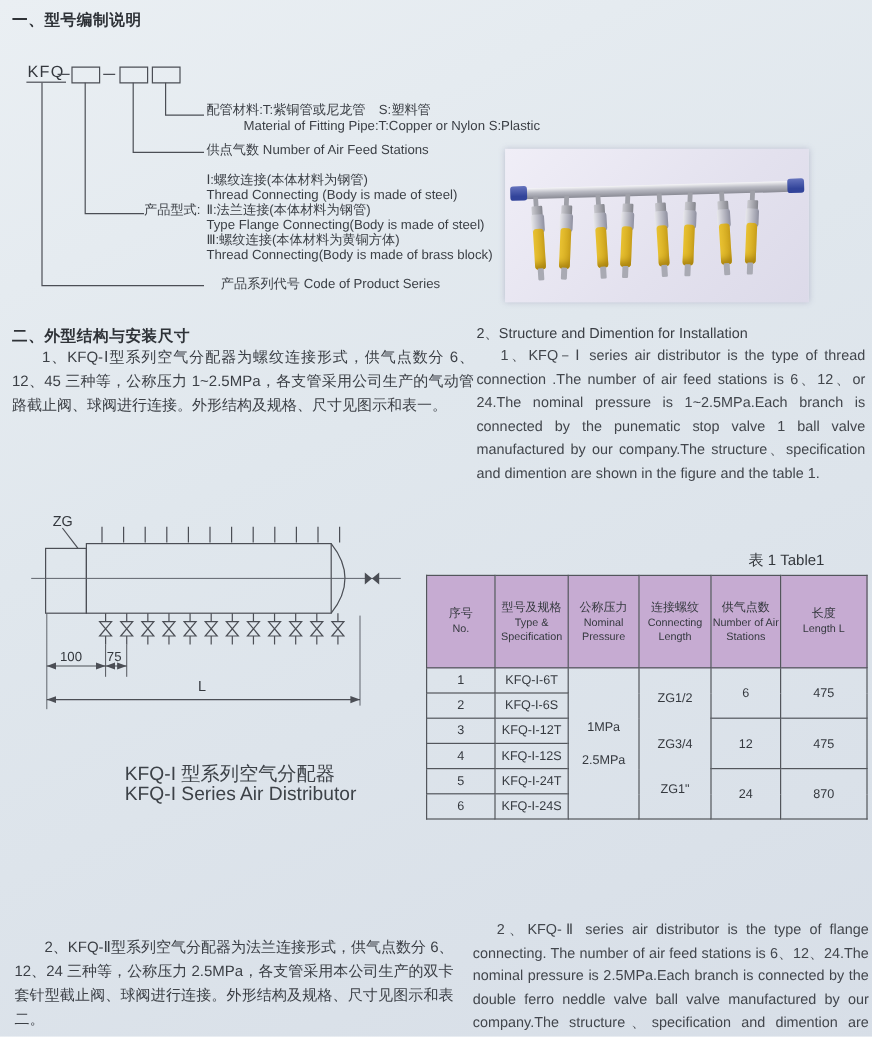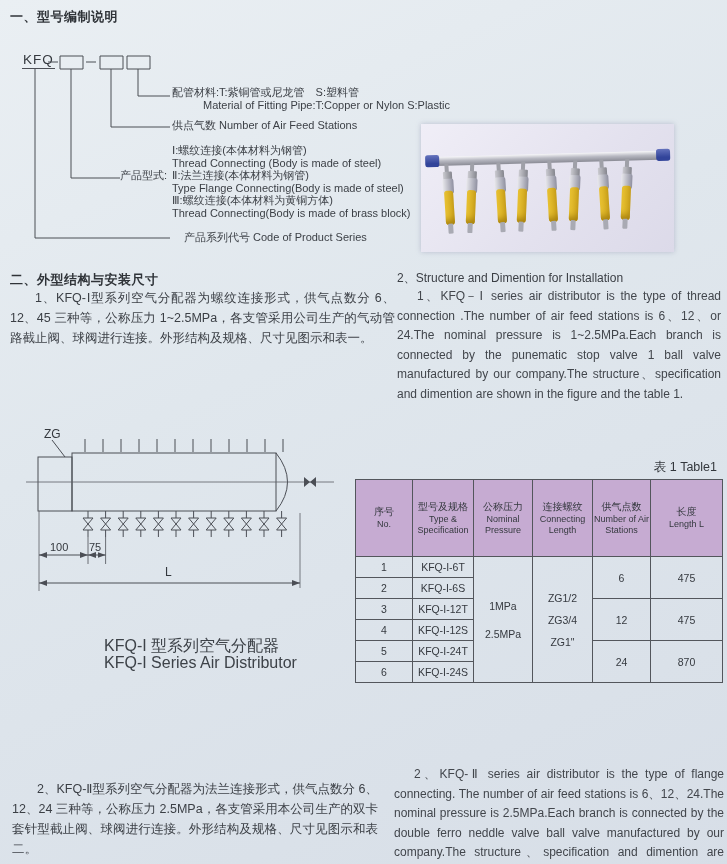--- a/index.html
+++ b/index.html
@@ -45,31 +45,31 @@
   .v-tip{position:absolute;left:3.5px;top:60px;width:5px;height:10px;border-radius:1px;background:#a9aab3;}
 
   
   .draw-svg{position:absolute;left:18px;top:423px;}
   .dline{stroke:#4b4e55;stroke-width:1;fill:none;}
   .dthin{stroke:#5a5e66;stroke-width:.8;fill:none;}
   .dtext{font-family:"Liberation Sans","DejaVu Sans",sans-serif;fill:#34383e;}
   .caption{font-size:16px;line-height:17px;color:#3d4248;}
 
   
-  .tbl-title{position:absolute;left:598px;top:459px;width:119px;text-align:right;
+  .tbl-title{position:absolute;left:568px;top:459px;width:119px;text-align:right;
     font-size:12.5px;color:#33373c;}
   .spec-table{position:absolute;left:355px;top:479px;width:367px;border-collapse:collapse;
     table-layout:fixed;color:#35393f;}
   .spec-table th,.spec-table td{border:1px solid #53565c;padding:0;text-align:center;vertical-align:middle;}
   .spec-table th{height:76px;font-weight:400;}
   .h-zh{font-size:10px;line-height:12px;}
   .h-en{font-size:9px;line-height:10.5px;margin-top:1px;}
   .spec-table td{height:20px;font-size:10.5px;}
   .cell-stack{display:flex;flex-direction:column;justify-content:center;align-items:center;}
-  .gap16{gap:16px;}.gap10{gap:10px;}
+  .gap16{gap:16px;}.gap10{gap:26px;}
 </style>
 </head>
 <body>
 
 <div class="page">
 
   <div class="abs sec-title" style="left:10px;top:8px;">一、型号编制说明</div>
 
   <span class="kfq">KFQ</span>
   <svg class="diagram-svg" width="390" height="200" viewBox="0 0 390 200">

